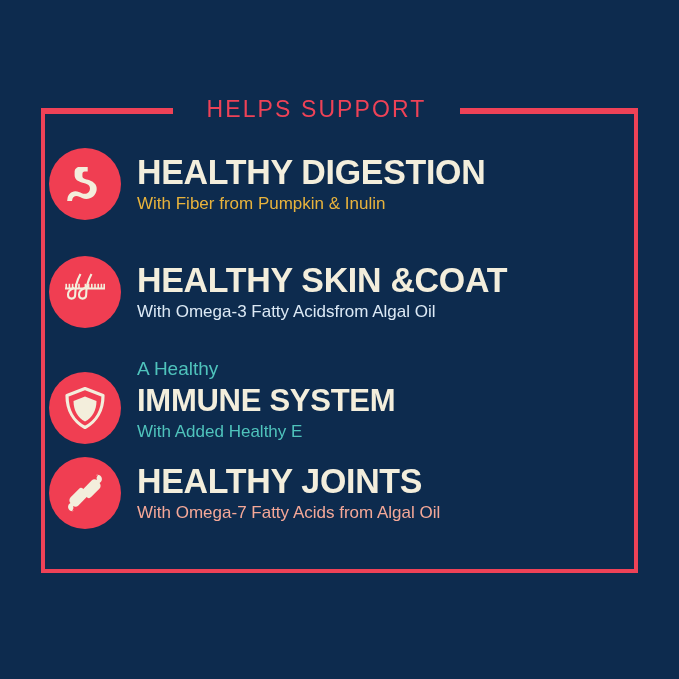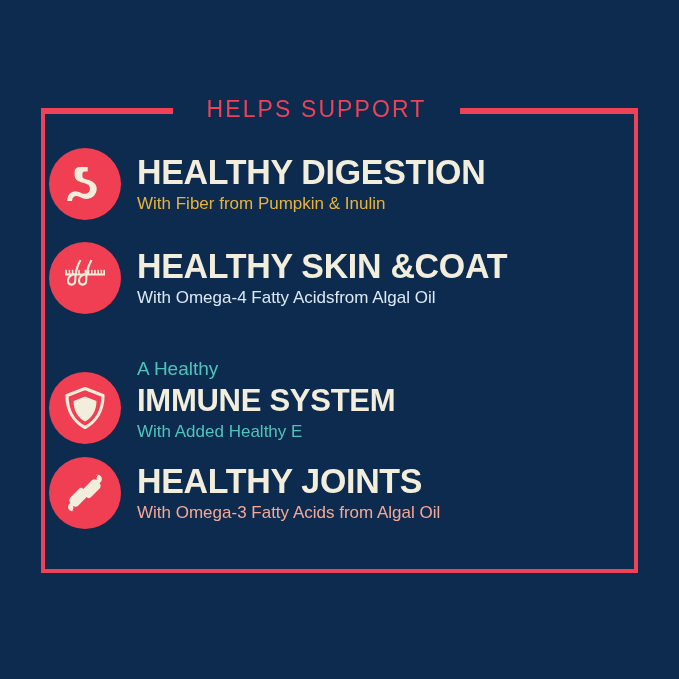--- a/index.html
+++ b/index.html
@@ -57,21 +57,21 @@
     width:597px;height:463px;
   }
   .row{
     position:absolute;
     left:0;
     width:478px;
     display:flex;
     align-items:center;
   }
   .row-1{top:28px;height:92px;}
-  .row-2{top:122px;height:92px;}
+  .row-2{top:136px;height:92px;}
   .row-3{top:234px;height:100px;align-items:flex-end;}
   .row-4{top:337px;height:92px;}
 
   .icon-wrap{
     width:88px;
     min-width:88px;
     display:flex;
     justify-content:center;
     align-items:center;
   }
@@ -162,21 +162,21 @@
               <rect x="34.2" y="16.8" width="1.6" height="4.3"></rect>
               <rect x="37.4" y="16.8" width="1.6" height="4.3"></rect>
               <rect x="40.6" y="16.8" width="1.6" height="4.3"></rect>
               <rect x="43.4" y="16.8" width="1.6" height="4.3"></rect>
             </g>
           </svg>
         </div>
       </div>
       <div class="texts">
         <div class="heading">HEALTHY SKIN &amp;COAT</div>
-        <div class="subtitle" style="color:#DCE9F5">With Omega-4 Fatty Acidsfrom Algal Oil</div>
+        <div class="subtitle" style="color:#DCE9F5">With Omega-3 Fatty Acidsfrom Algal Oil</div>
       </div>
     </div>
 
     <div class="row row-3">
       <div class="icon-wrap">
         <div class="icon-circle">
           <svg width="46" height="46" viewBox="0 0 46 46" aria-hidden="true">
             <path d="M23 3.5 L41 10.4 C41 24.6 34.6 36.4 23 42.5 C11.4 36.4 5 24.6 5 10.4 Z" fill="none" stroke="#F3EEDC" stroke-width="3.2" stroke-linejoin="round"></path>
             <path d="M23 11.5 L34.5 15.9 C34.5 25.1 30.4 32.6 23 36.6 C15.6 32.6 11.5 25.1 11.5 15.9 Z" fill="#F3EEDC"></path>
           </svg>
@@ -195,18 +195,18 @@
           <svg width="46" height="46" viewBox="0 0 46 46" aria-hidden="true">
             <g fill="#F3EEDC">
               <path d="M33.8 5.2c2.4-1.1 5.1 0.1 5.9 2.5 0.7 2.1-0.2 4.3-2.1 5.3 1.4 1.7 1.4 4.2-0.2 5.8l-8.3 8.3c-1.6 1.6-2.8 1.4-4.4-0.2l-3.4-3.4c-1.6-1.6-1.7-3 0-4.6l8.3-8.3c1.5-1.5 3.7-1.6 5.4-0.5-0.9-1.8-0.3-4 1.2-4.9z"></path>
               <path d="M12.2 40.8c-2.4 1.1-5.1-0.1-5.9-2.5-0.7-2.1 0.2-4.3 2.1-5.3-1.4-1.7-1.4-4.2 0.2-5.8l8.3-8.3c1.6-1.6 2.8-1.4 4.4 0.2l3.4 3.4c1.6 1.6 1.7 3 0 4.6l-8.3 8.3c-1.5 1.5-3.7 1.6-5.4 0.5 0.9 1.8 0.3 4-1.2 4.9z"></path>
             </g>
           </svg>
         </div>
       </div>
       <div class="texts">
         <div class="heading">HEALTHY JOINTS</div>
-        <div class="subtitle" style="color:#F5A898">With Omega-3 Fatty Acids from Algal Oil</div>
+        <div class="subtitle" style="color:#F5A898">With Omega-7 Fatty Acids from Algal Oil</div>
       </div>
     </div>
 
   </div>
 </div>
 
 </body></html>

